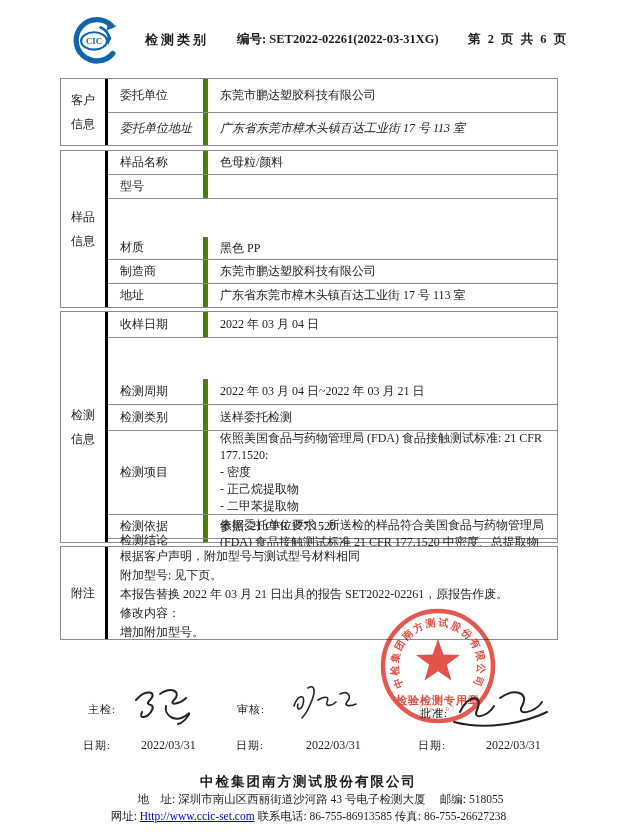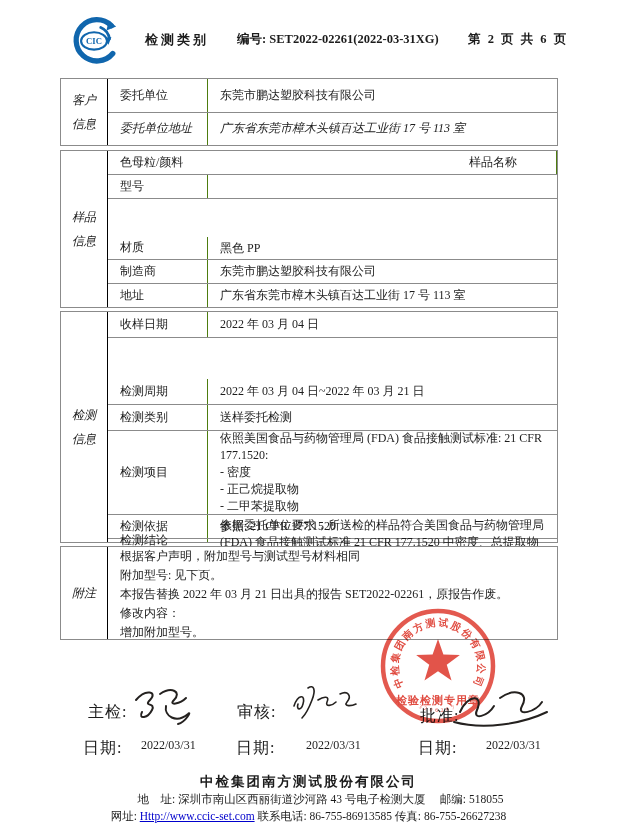--- a/index.html
+++ b/index.html
@@ -7,33 +7,33 @@
        font-family:"Liberation Serif","DejaVu Serif",serif;
        color:#1c1c1c;font-size:12px;}
   .abs{position:absolute;}
   
   .hdr-title{left:145px;top:31px;font-size:13px;font-weight:bold;letter-spacing:3px;}
   .hdr-no{left:237px;top:31px;font-size:12.5px;font-weight:bold;}
   .hdr-page{left:468px;top:31px;font-size:12.5px;font-weight:bold;letter-spacing:2px;}
   
   .section{position:absolute;left:60px;width:498px;border:1px solid #8b8b8b;
            display:flex;box-sizing:border-box;background:#fff;}
-  .sec-title{width:47px;flex:none;border-right:1px solid #000000;display:flex;
+  .sec-title{width:47px;flex:none;border-right:3px solid #000000;display:flex;
              align-items:center;justify-content:center;text-align:center;
-             padding:0 10px;box-sizing:border-box;line-height:24px;font-style:italic;}
+             padding:0 10px;box-sizing:border-box;line-height:24px;}
   .sec-rows{flex:1;display:flex;flex-direction:column;min-width:0;}
   .row{display:flex;border-bottom:1px solid #8b8b8b;flex:none;box-sizing:border-box;min-height:0;}
   .row:last-child{border-bottom:none;}
   .cell{box-sizing:border-box;display:flex;align-items:center;}
-  .cell.label{width:100px;flex:none;border-right:1px solid #4d7c0f;padding-left:12px;}
+  .cell.label{width:100px;flex:none;border-right:5px solid #4d7c0f;padding-left:12px;}
   .cell.value{flex:1;padding:3px 6px 3px 12px;white-space:pre-line;line-height:17px;}
   .notes-content{flex:1;padding:6px 6px 4px 12px;white-space:pre-line;line-height:19px;
                  display:flex;align-items:center;box-sizing:border-box;}
   
-  .sig-label{font-size:16px;letter-spacing:1px;}
+  .sig-label{font-size:11px;letter-spacing:1px;}
   .sig-svg{position:absolute;}
   .date-val{font-size:12px;}
   
   .stamp{position:absolute;left:358px;top:586px;width:160px;height:160px;
          mix-blend-mode:multiply;opacity:0.9;z-index:6;}
   
   .ft-company{left:0;top:773px;width:617px;text-align:center;font-size:13.5px;font-weight:bold;letter-spacing:2px;}
   .ft-line1{left:12px;top:792px;width:617px;text-align:center;font-size:11.5px;}
   .ft-line2{left:0;top:809px;width:617px;text-align:center;font-size:11.5px;}
   a.weblink{color:#0000cc;}
@@ -67,22 +67,22 @@
       <div class="cell label">委托单位地址</div>
       <div class="cell value">广东省东莞市樟木头镇百达工业街 17 号 113 室</div>
     </div>
   </div>
 </div>
 
 <div class="section" style="top:150px;height:158px;">
   <div class="sec-title">样品信息</div>
   <div class="sec-rows">
     <div class="row" style="flex:1;">
+      <div class="cell label">样品名称</div>
       <div class="cell value">色母粒/颜料</div>
-      <div class="cell label">样品名称</div>
     </div>
     <div class="row" style="flex:1;">
       <div class="cell label">型号</div>
     </div>
     <div class="row" style="flex:1;margin-top:38px;">
       <div class="cell label">材质</div>
       <div class="cell value">黑色 PP</div>
     </div>
     <div class="row" style="flex:1;">
       <div class="cell label">制造商</div>

